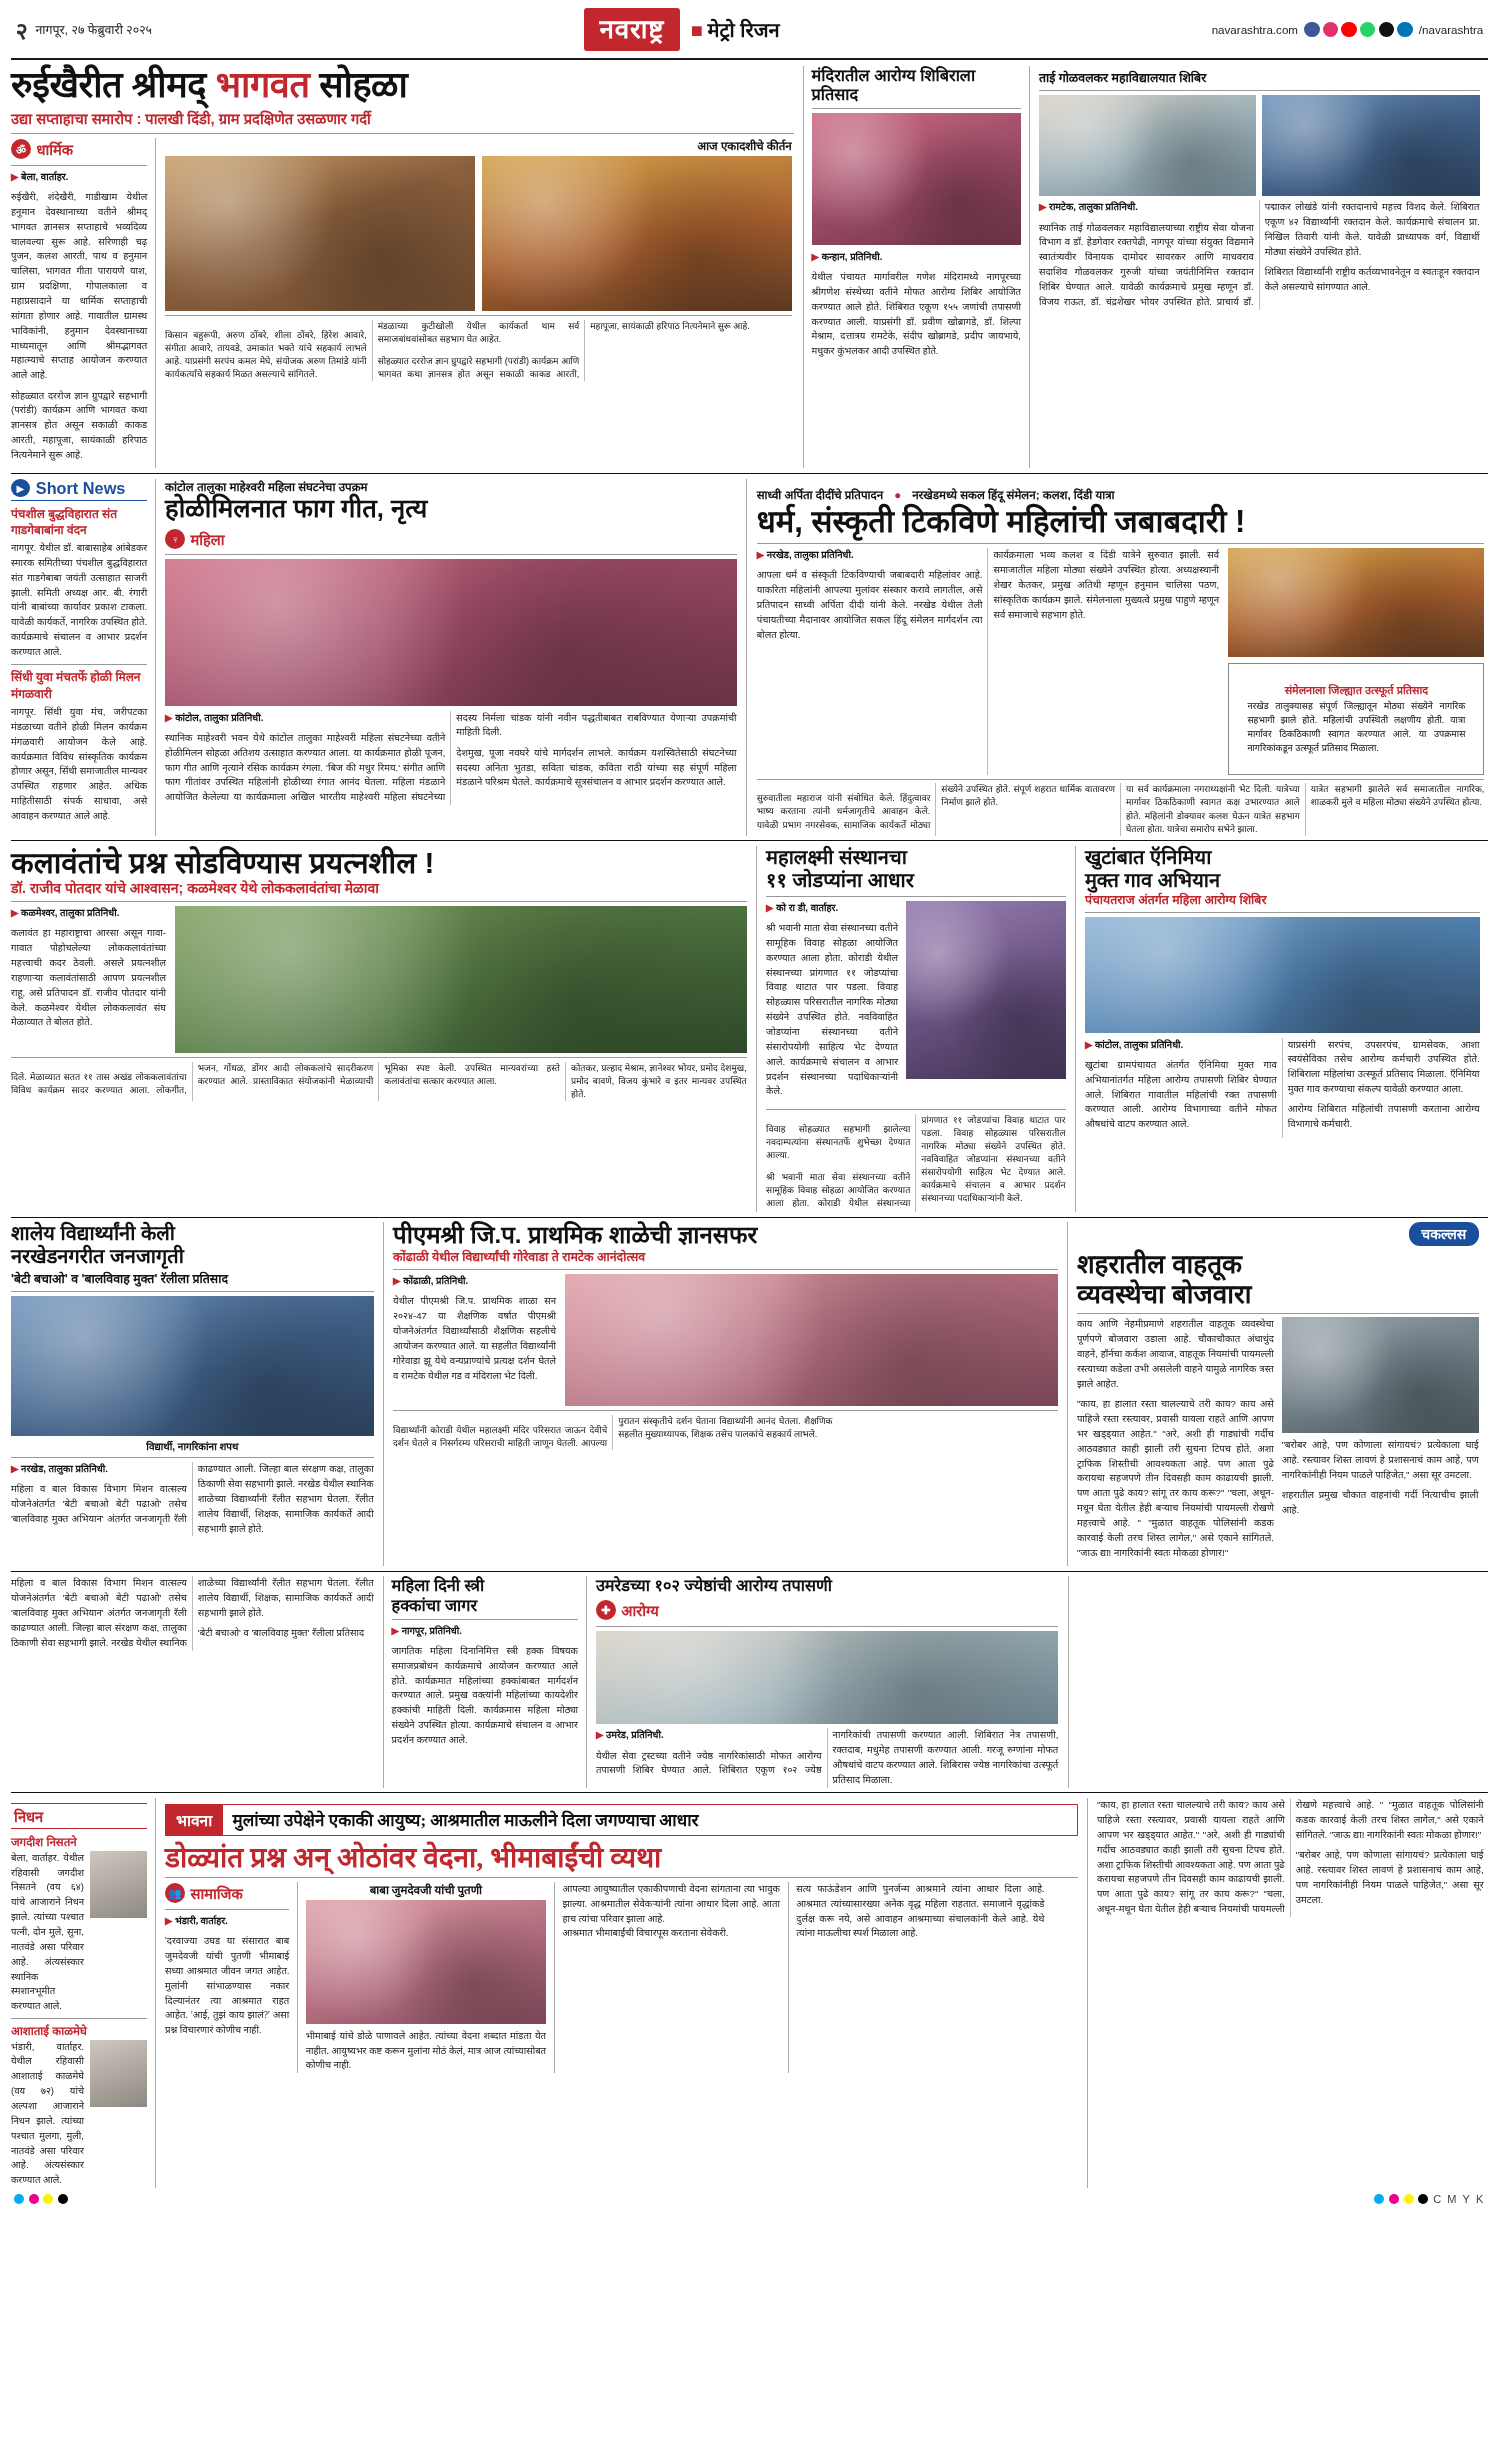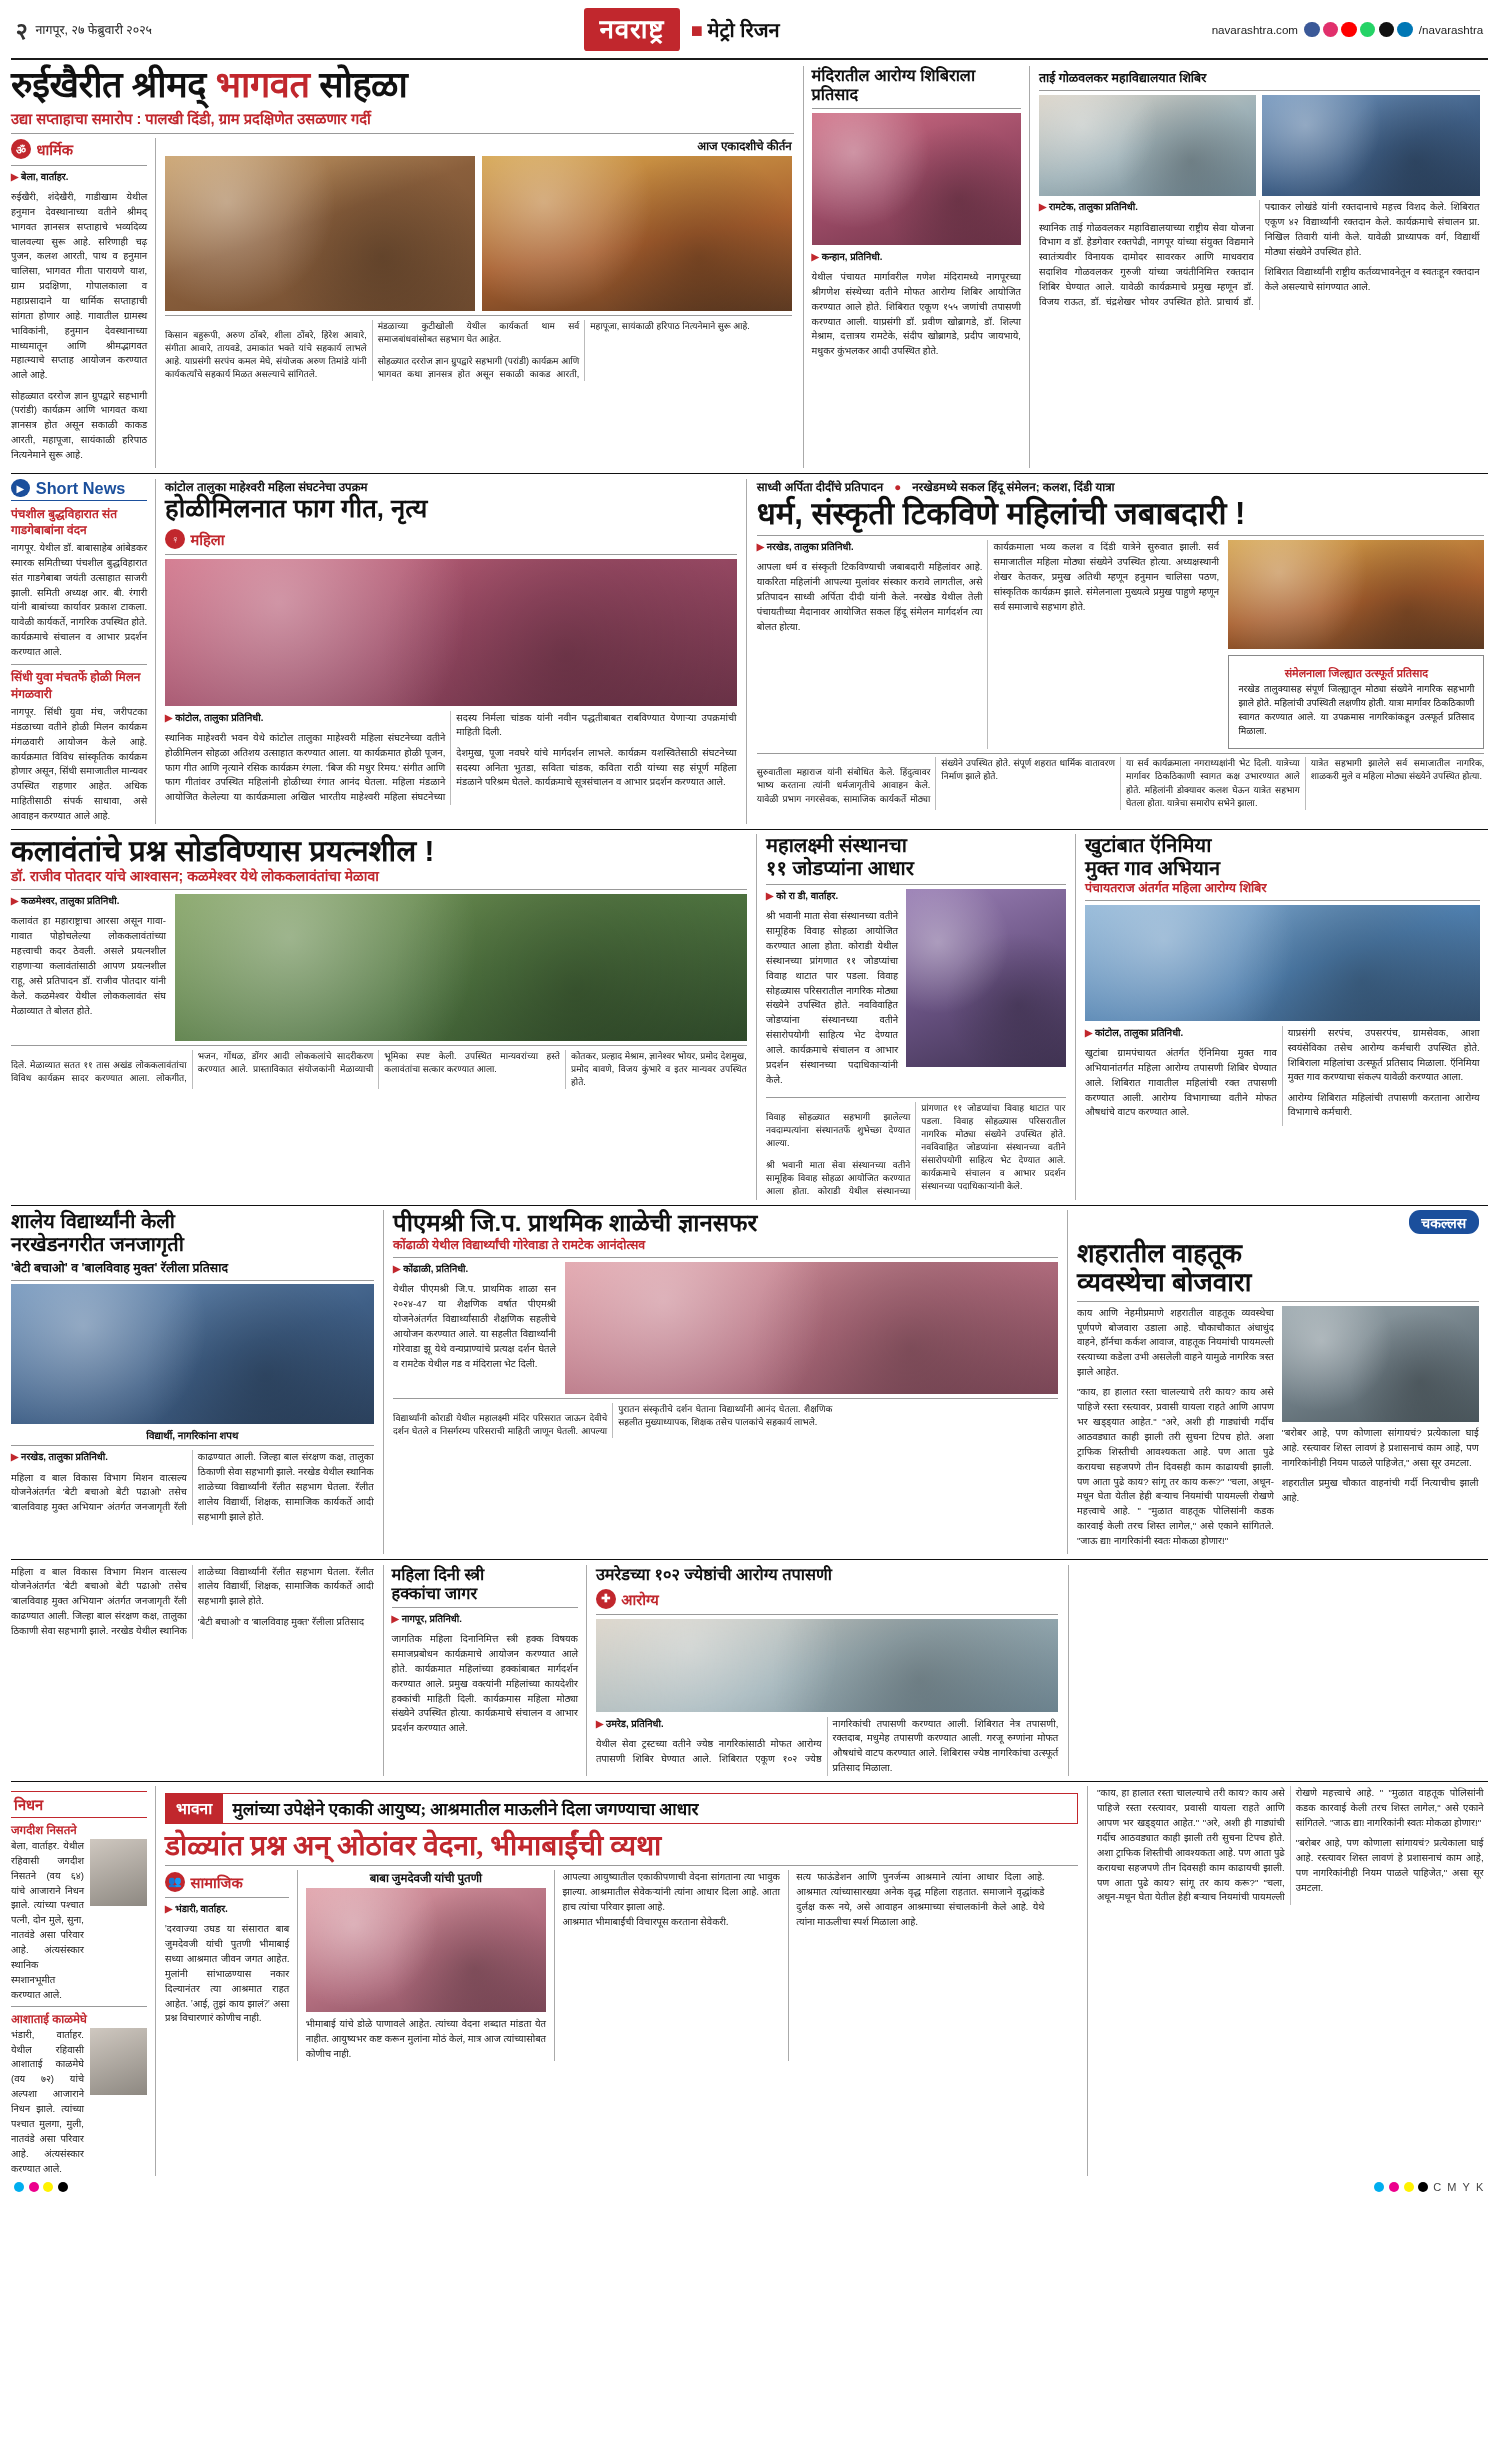--- a/index.html
+++ b/index.html
@@ -107,21 +107,21 @@
   .hl-xl { font-size:36px; line-height:1.05; font-weight:bold; letter-spacing:-0.4px;}
   .hl-lg { font-size:25.6px; line-height:1.12; font-weight:bold; }
   .hl-md { font-size:20px; line-height:1.15; font-weight:bold; }
   .hl-sm { font-size:16.3px; line-height:1.18; font-weight:bold; }
   .sub-red { color:#c1272d; font-size:14.7px; font-weight:bold; line-height:1.3; }
   .sub-blk { font-size:12.4px; font-weight:bold; line-height:1.3; }
 
   .cols2 { column-count:2; column-gap:11px; column-rule:0.8px solid #bbb; }
   .cols3 { column-count:3; column-gap:11px; column-rule:0.8px solid #bbb; }
   .cols4 { column-count:4; column-gap:11px; column-rule:0.8px solid #bbb; }
-  .box-gray { border:0.8px solid #888; padding:9px; }
+  .box-gray { border:0.8px solid #888; padding:18px; }
 
   .shortnews-hdr {
     display:flex;align-items:center;gap:6.2px;
     border-bottom:1.6px solid #1b4f9c;padding-bottom:2.3px;margin-bottom:4.7px;
   }
   .shortnews-hdr .t { color:#1b4f9c;font-size:16.3px;font-weight:bold; }
 
   .sn-title { font-size:12px;font-weight:bold;line-height:1.35;margin:4.7px 0 3.1px; }
   .sn-title.red { color:#c1272d; }
 
@@ -287,21 +287,21 @@
       <div class="cols2 body-text" style="margin-top:4.7px;">
         <p><span class="dateline"><span class="arrow">▶</span> <span>कांटोल, तालुका प्रतिनिधी.</span></span></p>
         <p>स्थानिक माहेश्वरी भवन येथे कांटोल तालुका माहेश्वरी महिला संघटनेच्या वतीने होळीमिलन सोहळा अतिशय उत्साहात करण्यात आला. या कार्यक्रमात होळी पूजन, फाग गीत आणि नृत्याने रसिक कार्यक्रम रंगला. 'बिज की मधुर रिमय.' संगीत आणि फाग गीतांवर उपस्थित महिलांनी होळीच्या रंगात आनंद घेतला. महिला मंडळाने आयोजित केलेल्या या कार्यक्रमाला अखिल भारतीय माहेश्वरी महिला संघटनेच्या सदस्य निर्मला चांडक यांनी नवीन पद्धतीबाबत राबविण्यात येणाऱ्या उपक्रमांची माहिती दिली.</p>
         <p>देशमुख, पूजा नवघरे यांचे मार्गदर्शन लाभले. कार्यक्रम यशस्वितेसाठी संघटनेच्या सदस्या अनिता भुतडा, सविता चांडक, कविता राठी यांच्या सह संपूर्ण महिला मंडळाने परिश्रम घेतले. कार्यक्रमाचे सूत्रसंचालन व आभार प्रदर्शन करण्यात आले.</p>
       </div>
     </div>
 
     <div class="vline"></div>
     <div></div>
 
-    <div style="padding-left:9.3px;">
+    <div style="padding-left:9.3px;margin-top:8px;">
       <div style="display:flex;gap:11px;align-items:center;font-size:11.6px;font-weight:bold;">
         <span>साध्वी अर्पिता दीदींचे प्रतिपादन</span>
         <span style="color:#c1272d">●</span>
         <span>नरखेडमध्ये सकल हिंदू संमेलन; कलश, दिंडी यात्रा</span>
       </div>
       <h2 class="hl-lg" style="font-size:31px;margin-top:3.1px;">धर्म, संस्कृती टिकविणे महिलांची जबाबदारी !</h2>
       <div class="thin-rule"></div>
       <div style="display:grid;grid-template-columns:1fr 256px;gap:9.3px;">
         <div class="cols2 body-text">
           <p><span class="dateline"><span class="arrow">▶</span> <span>नरखेड, तालुका प्रतिनिधी.</span></span></p>

